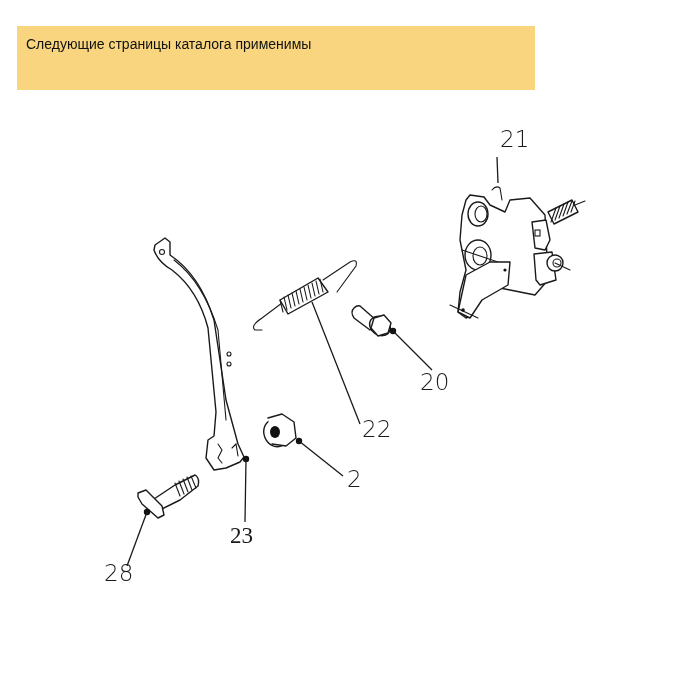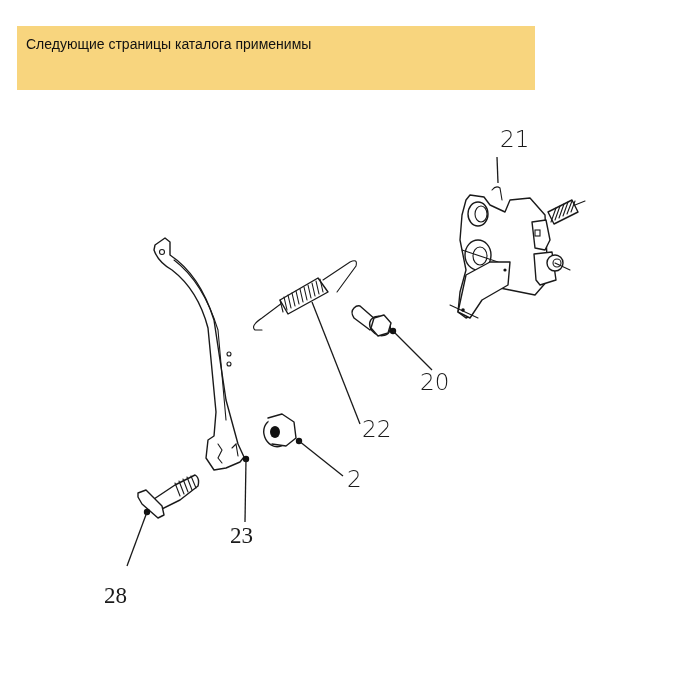--- a/index.html
+++ b/index.html
@@ -105,13 +105,13 @@
     <line class="lead" x1="246" y1="459" x2="245" y2="522"></line>
     <line class="lead" x1="147" y1="512" x2="127" y2="566"></line>
   </g>
 </svg>
 
 <div class="lbl" style="left:500px; top:128px;">21</div>
 <div class="lbl" style="left:420px; top:371px;">20</div>
 <div class="lbl" style="left:362px; top:418px;text-align:right;">22</div>
 <div class="lbl" style="left:347px; top:468px;">2</div>
 <div class="lbl" style="left:230px; top:524px;font-family:Liberation Serif, serif;">23</div>
-<div class="lbl" style="left:104px; top:584px;font-family:Liberation Serif, serif;">28</div>
+<div class="lbl" style="left:104px; top:562px;">28</div>
 
 </body></html>

